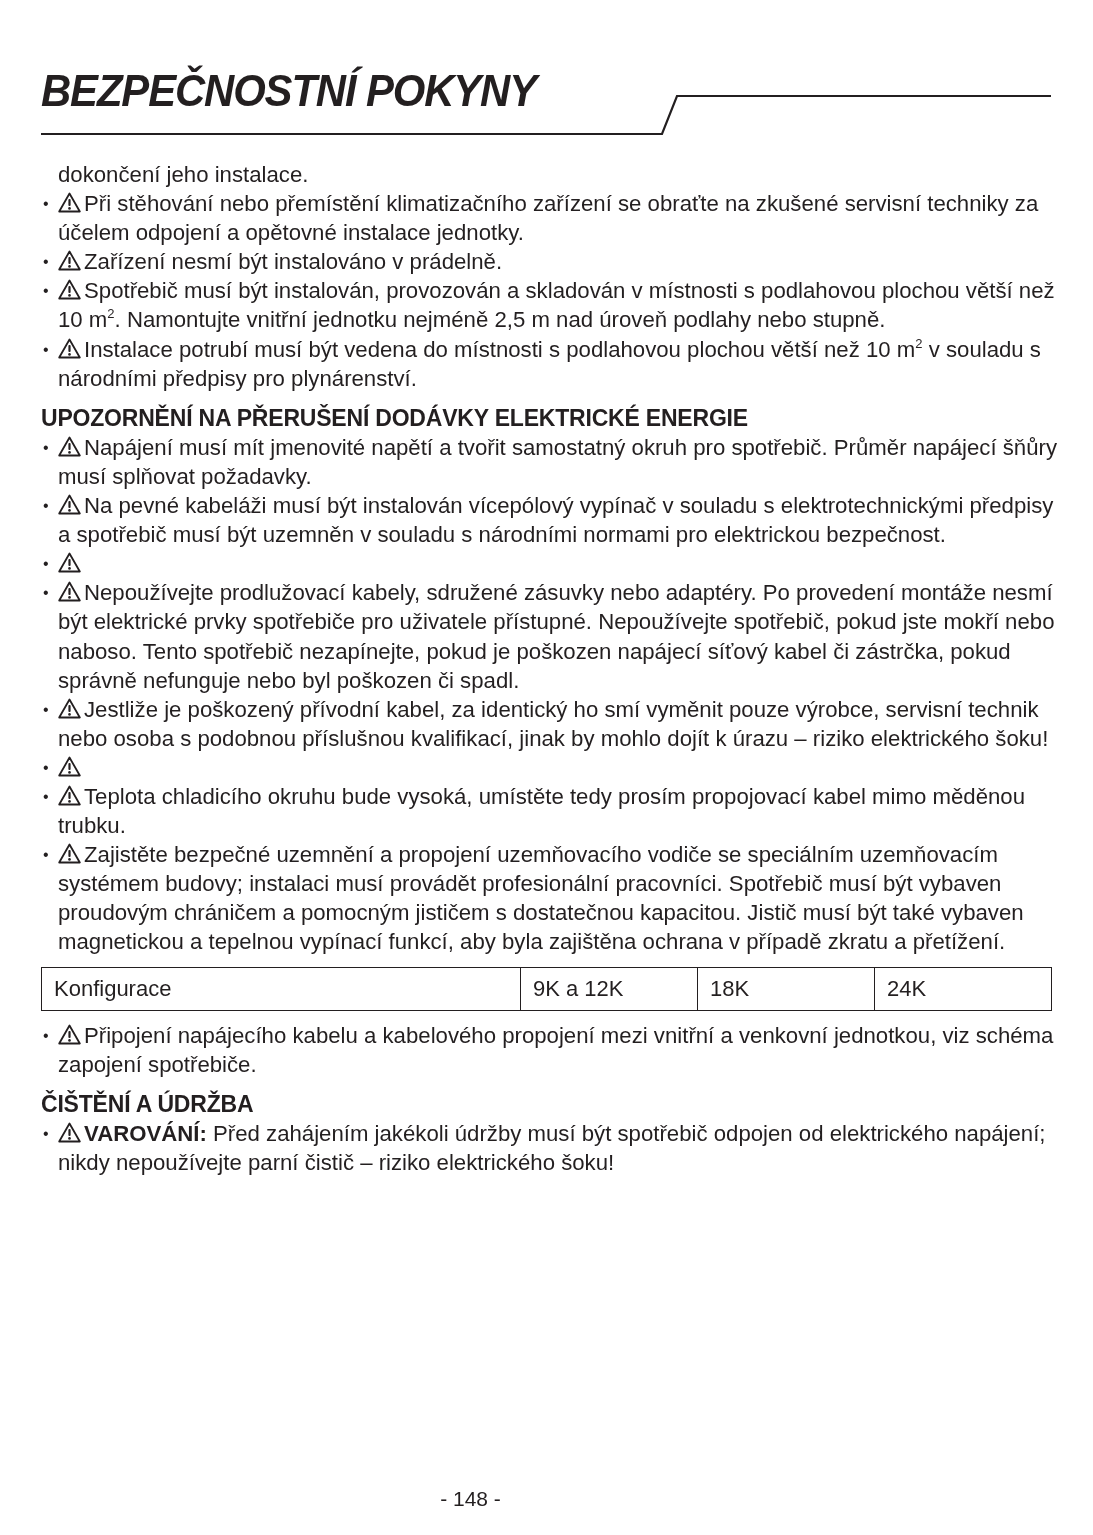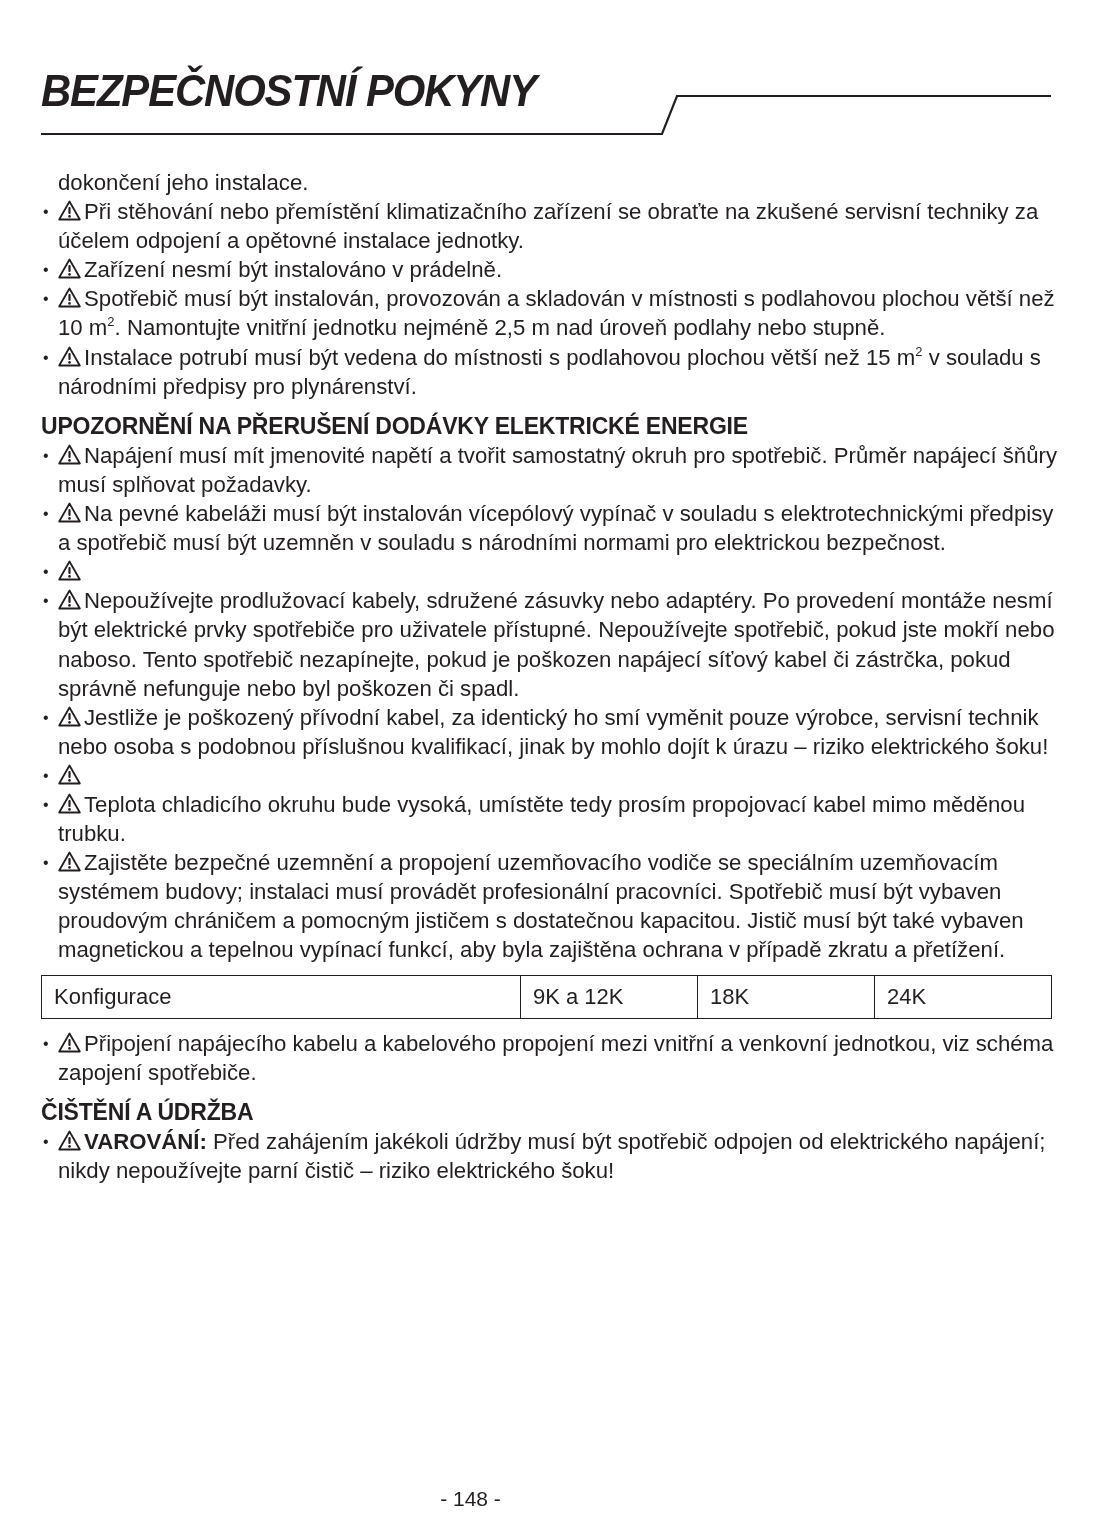--- a/index.html
+++ b/index.html
@@ -10,21 +10,21 @@
   }
   .header-title {
     position: absolute; left: 41px; top: 68px;
     font-size: 45px; font-weight: bold; font-style: italic;
     letter-spacing: -1.2px; margin: 0; line-height: 1;
     transform: scaleX(0.93); transform-origin: left top;
     color: #231f20;
   }
   .header-rule { position: absolute; left: 0; top: 0; width: 1093px; height: 160px; pointer-events: none; }
   .content {
-    position: absolute; left: 41px; top: 168px; width: 1020px;
+    position: absolute; left: 41px; top: 160px; width: 1020px;
     font-size: 22.2px; line-height: 29.1px;
   }
   .p-cont { padding-left: 17px; margin: 0; }
   ul.bullets { list-style: none; margin: 0; padding: 0; }
   ul.bullets li { position: relative; padding-left: 17px; margin: 0; }
   ul.bullets li .dot {
     position: absolute; left: 2px; top: 0; font-size: 16px;
   }
   .warn {
     display: inline-block; width: 23px; height: 21px; vertical-align: -2px; margin-right: 3px;
@@ -86,21 +86,21 @@
             <rect x="10.4" y="7" width="2.2" height="7" rx="1" fill="#231f20"></rect>
             <circle cx="11.5" cy="16.4" r="1.3" fill="#231f20"></circle>
           </svg></span><span>Spotřebič musí být instalován, provozován a skladován v místnosti s podlahovou plochou větší než 10 m</span><sup>2</sup><span>. Namontujte vnitřní jednotku nejméně 2,5 m nad úroveň podlahy nebo stupně.</span>
     </li>
     <li>
       <span class="dot">•</span>
       <span class="warn"><svg viewBox="0 0 23 21">
             <path d="M11.5 1.5 L21.8 19.5 H1.2 Z" fill="none" stroke="#231f20" stroke-width="1.8" stroke-linejoin="round"></path>
             <rect x="10.4" y="7" width="2.2" height="7" rx="1" fill="#231f20"></rect>
             <circle cx="11.5" cy="16.4" r="1.3" fill="#231f20"></circle>
-          </svg></span><span>Instalace potrubí musí být vedena do místnosti s podlahovou plochou větší než 15 m</span><sup>2</sup><span> v souladu s národními předpisy pro plynárenství.</span>
+          </svg></span><span>Instalace potrubí musí být vedena do místnosti s podlahovou plochou větší než 10 m</span><sup>2</sup><span> v souladu s národními předpisy pro plynárenství.</span>
     </li>
   </ul>
 
   <h2 class="section-head">UPOZORNĚNÍ NA PŘERUŠENÍ DODÁVKY ELEKTRICKÉ ENERGIE</h2>
   <ul class="bullets">
     <li><span class="dot">•</span><span class="warn"><svg viewBox="0 0 23 21">
             <path d="M11.5 1.5 L21.8 19.5 H1.2 Z" fill="none" stroke="#231f20" stroke-width="1.8" stroke-linejoin="round"></path>
             <rect x="10.4" y="7" width="2.2" height="7" rx="1" fill="#231f20"></rect>
             <circle cx="11.5" cy="16.4" r="1.3" fill="#231f20"></circle>
           </svg></span><span>Napájení musí mít jmenovité napětí a tvořit samostatný okruh pro spotřebič. Průměr napájecí šňůry musí splňovat požadavky.</span></li>

